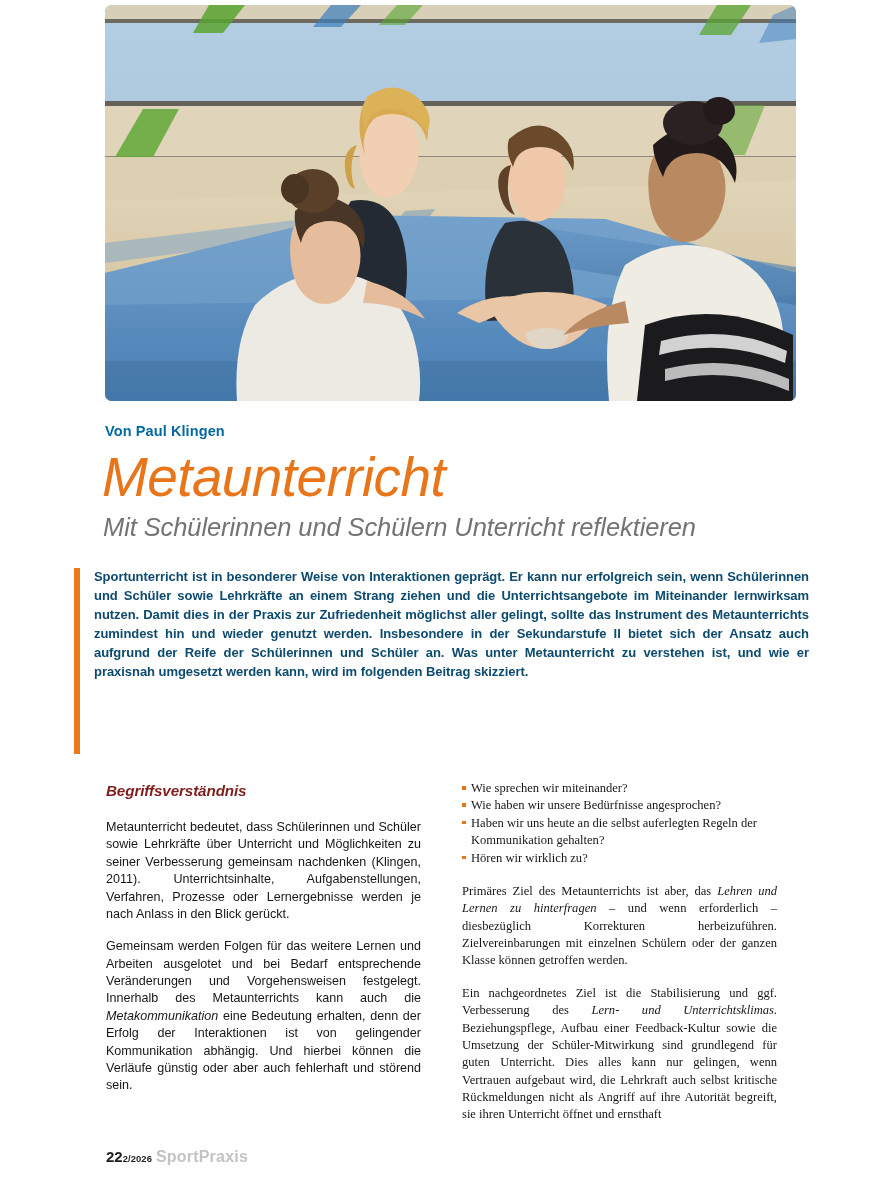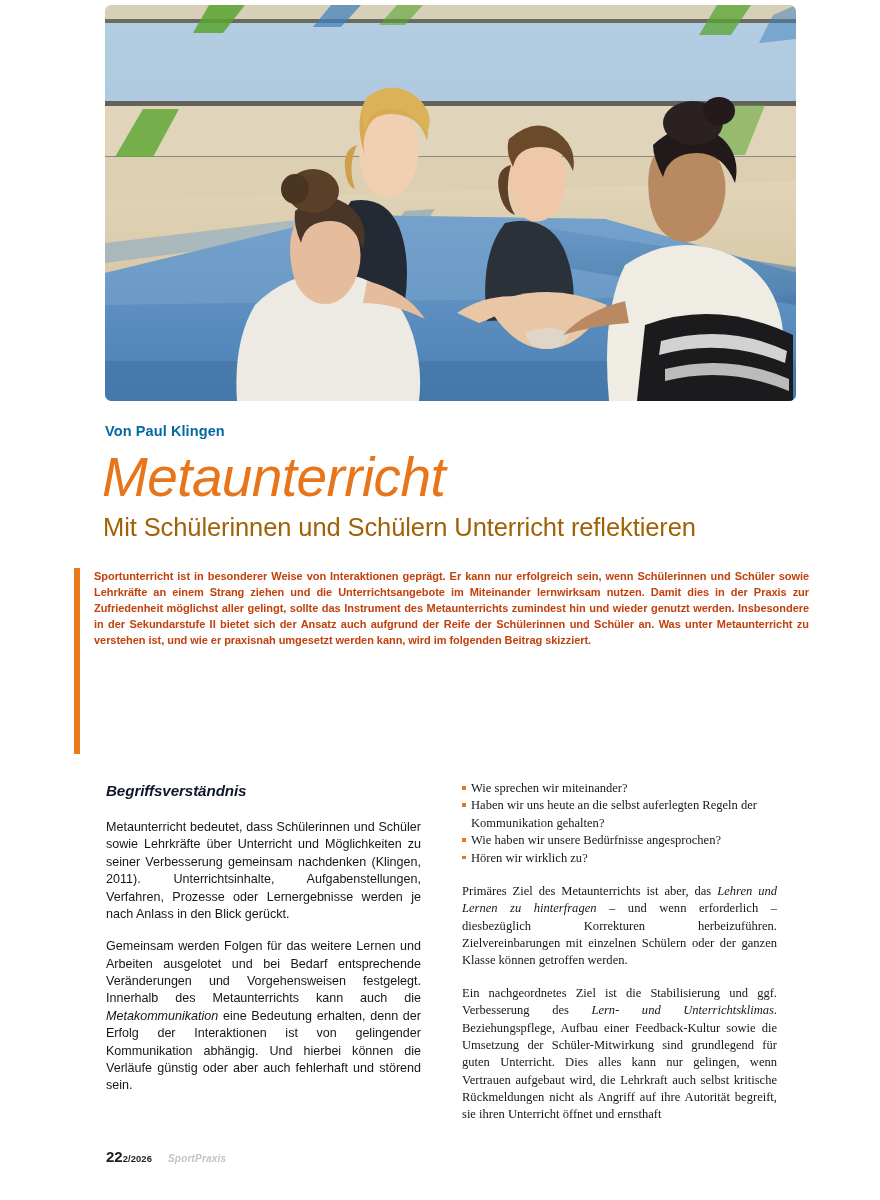--- a/index.html
+++ b/index.html
@@ -54,22 +54,23 @@
     font-weight: 400;
     color: #e8751a;
     letter-spacing: -0.6px;
     line-height: 1;
   }
   .subtitle {
     position: absolute;
     left: 103px;
     top: 513px;
     font-size: 25.5px;
+    font-style: italic;
     font-weight: 400;
-    color: #a16207;
+    color: #737373;
     letter-spacing: -0.1px;
     line-height: 1.15;
   }
 
   
   .lead-wrap {
     position: absolute;
     left: 74px;
     top: 568px;
     width: 736px;
@@ -78,25 +79,25 @@
     position: absolute;
     left: 0;
     top: 0;
     width: 6px;
     height: 186px;
     background: #ea7b1b;
   }
   .lead-text {
     margin-left: 20px;
     width: 715px;
-    font-size: 11px;
+    font-size: 13px;
     font-weight: bold;
     line-height: 1.455;
     text-align: justify;
-    color: #c2410c;
+    color: #0c4a6e;
     letter-spacing: -0.05px;
     hyphens: manual;
   }
 
   
   .col {
     position: absolute;
     top: 780px;
     width: 315px;
     font-size: 12.55px;
@@ -104,21 +105,21 @@
     text-align: justify;
     color: #161616;
   }
   .col-left  { left: 106px; }
   .col-right { left: 462px; font-family: Liberation Serif, serif; }
 
   .section-head {
     font-size: 15.2px;
     font-style: italic;
     font-weight: bold;
-    color: #0f172a;
+    color: #7f1d1d;
     margin: 0 0 18px 0;
     letter-spacing: -0.1px;
     text-align: left;
   }
 
   .col p {
     margin: 0 0 15px 0;
     text-align: justify;
   }
   .col p:last-child { margin-bottom: 0; }
@@ -160,25 +161,24 @@
     font-weight: bold;
     color: #1d1d1b;
   }
   .footer .issue {
     font-size: 9.4px;
     font-weight: bold;
     color: #1d1d1b;
     letter-spacing: .1px;
   }
   .footer .mag {
-    font-size: 10px;
-    font-style: italic;
+    font-size: 16px;
     font-weight: bold;
     color: #c3c3c3;
-    margin-left: 16px;
+    margin-left: 4px;
     letter-spacing: .2px;
   }
 </style>
 </head>
 <body>
 
 <div class="page">
 
   <div class="hero">
     <svg viewBox="0 0 691 396" preserveAspectRatio="xMidYMid slice">
@@ -286,22 +286,22 @@
     <div class="section-head">Begriffsverständnis</div>
     <div>
         <p><span>Metaunterricht bedeutet, dass Schülerinnen und Schüler sowie Lehrkräfte über Unterricht und Möglichkeiten zu seiner Verbesserung gemeinsam nachdenken (Klingen, 2011). Unterrichtsinhalte, Aufgabenstellungen, Verfahren, Prozesse oder Lernergebnisse werden je nach Anlass in den Blick gerückt.</span></p>
         <p><span>Gemeinsam werden Folgen für das weitere Lernen und Arbeiten ausgelotet und bei Bedarf entsprechende Veränderungen und Vorgehensweisen festgelegt. Innerhalb des Metaunterrichts kann auch die </span><i>Metakommunikation</i><span> eine Bedeutung erhalten, denn der Erfolg der Interaktionen ist von gelingender Kommunikation abhängig. Und hierbei können die Verläufe günstig oder aber auch fehlerhaft und störend sein.</span></p>
       </div>
   </div>
 
   <div class="col col-right">
     <ul class="qlist">
         <li>Wie sprechen wir miteinander?</li>
+        <li>Wie haben wir unsere Bedürfnisse angesprochen?</li>
         <li>Haben wir uns heute an die selbst auferlegten Regeln der Kommunikation gehalten?</li>
-        <li>Wie haben wir unsere Bedürfnisse angesprochen?</li>
         <li>Hören wir wirklich zu?</li>
       </ul>
     <div>
         <p><span>Primäres Ziel des Metaunterrichts ist aber, das </span><i>Lehren und Lernen zu hinterfragen</i><span> – und wenn erforderlich – diesbezüglich Korrekturen herbeizuführen. Zielvereinbarungen mit einzelnen Schülern oder der ganzen Klasse können getroffen werden.</span></p>
         <p><span>Ein nachgeordnetes Ziel ist die Stabilisierung und ggf. Verbesserung des </span><i>Lern- und Unterrichtsklimas</i><span>. Beziehungspflege, Aufbau einer Feedback-Kultur sowie die Umsetzung der Schüler-Mitwirkung sind grundlegend für guten Unterricht. Dies alles kann nur gelingen, wenn Vertrauen aufgebaut wird, die Lehrkraft auch selbst kritische Rückmeldungen nicht als Angriff auf ihre Autorität begreift, sie ihren Unterricht öffnet und ernsthaft</span></p>
       </div>
   </div>
 
   <div class="footer">
     <span class="pageno">22</span>

